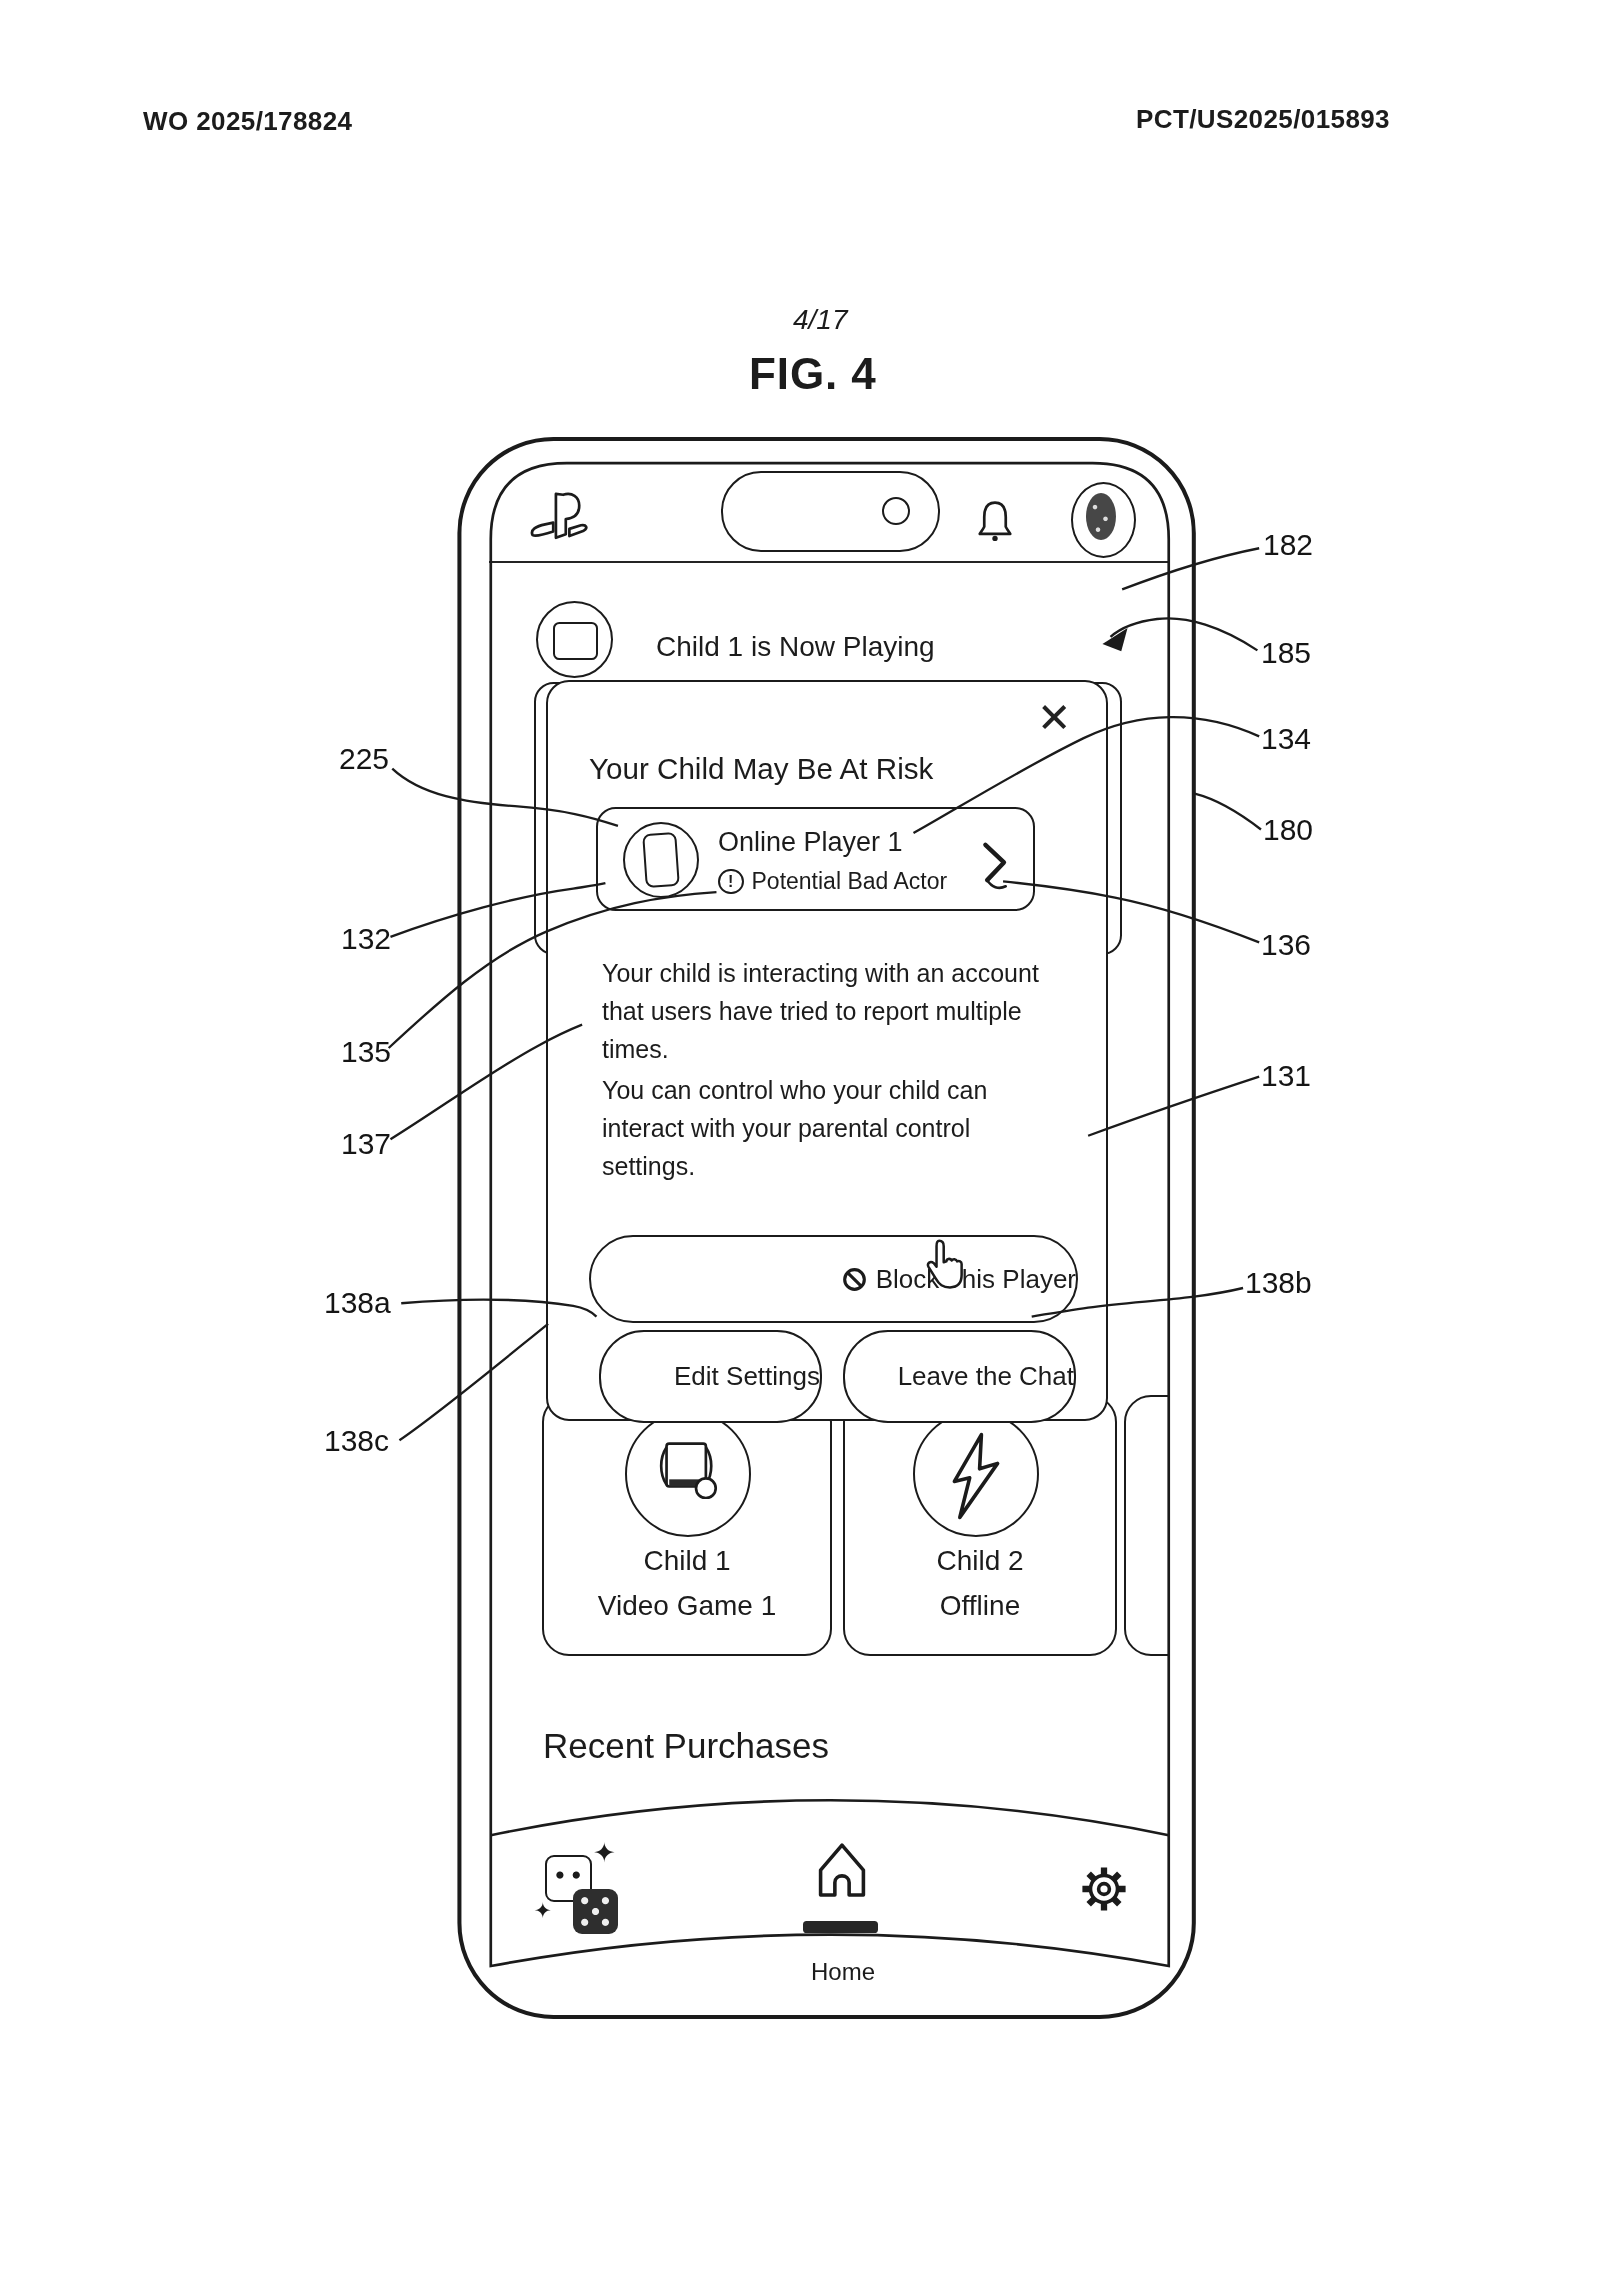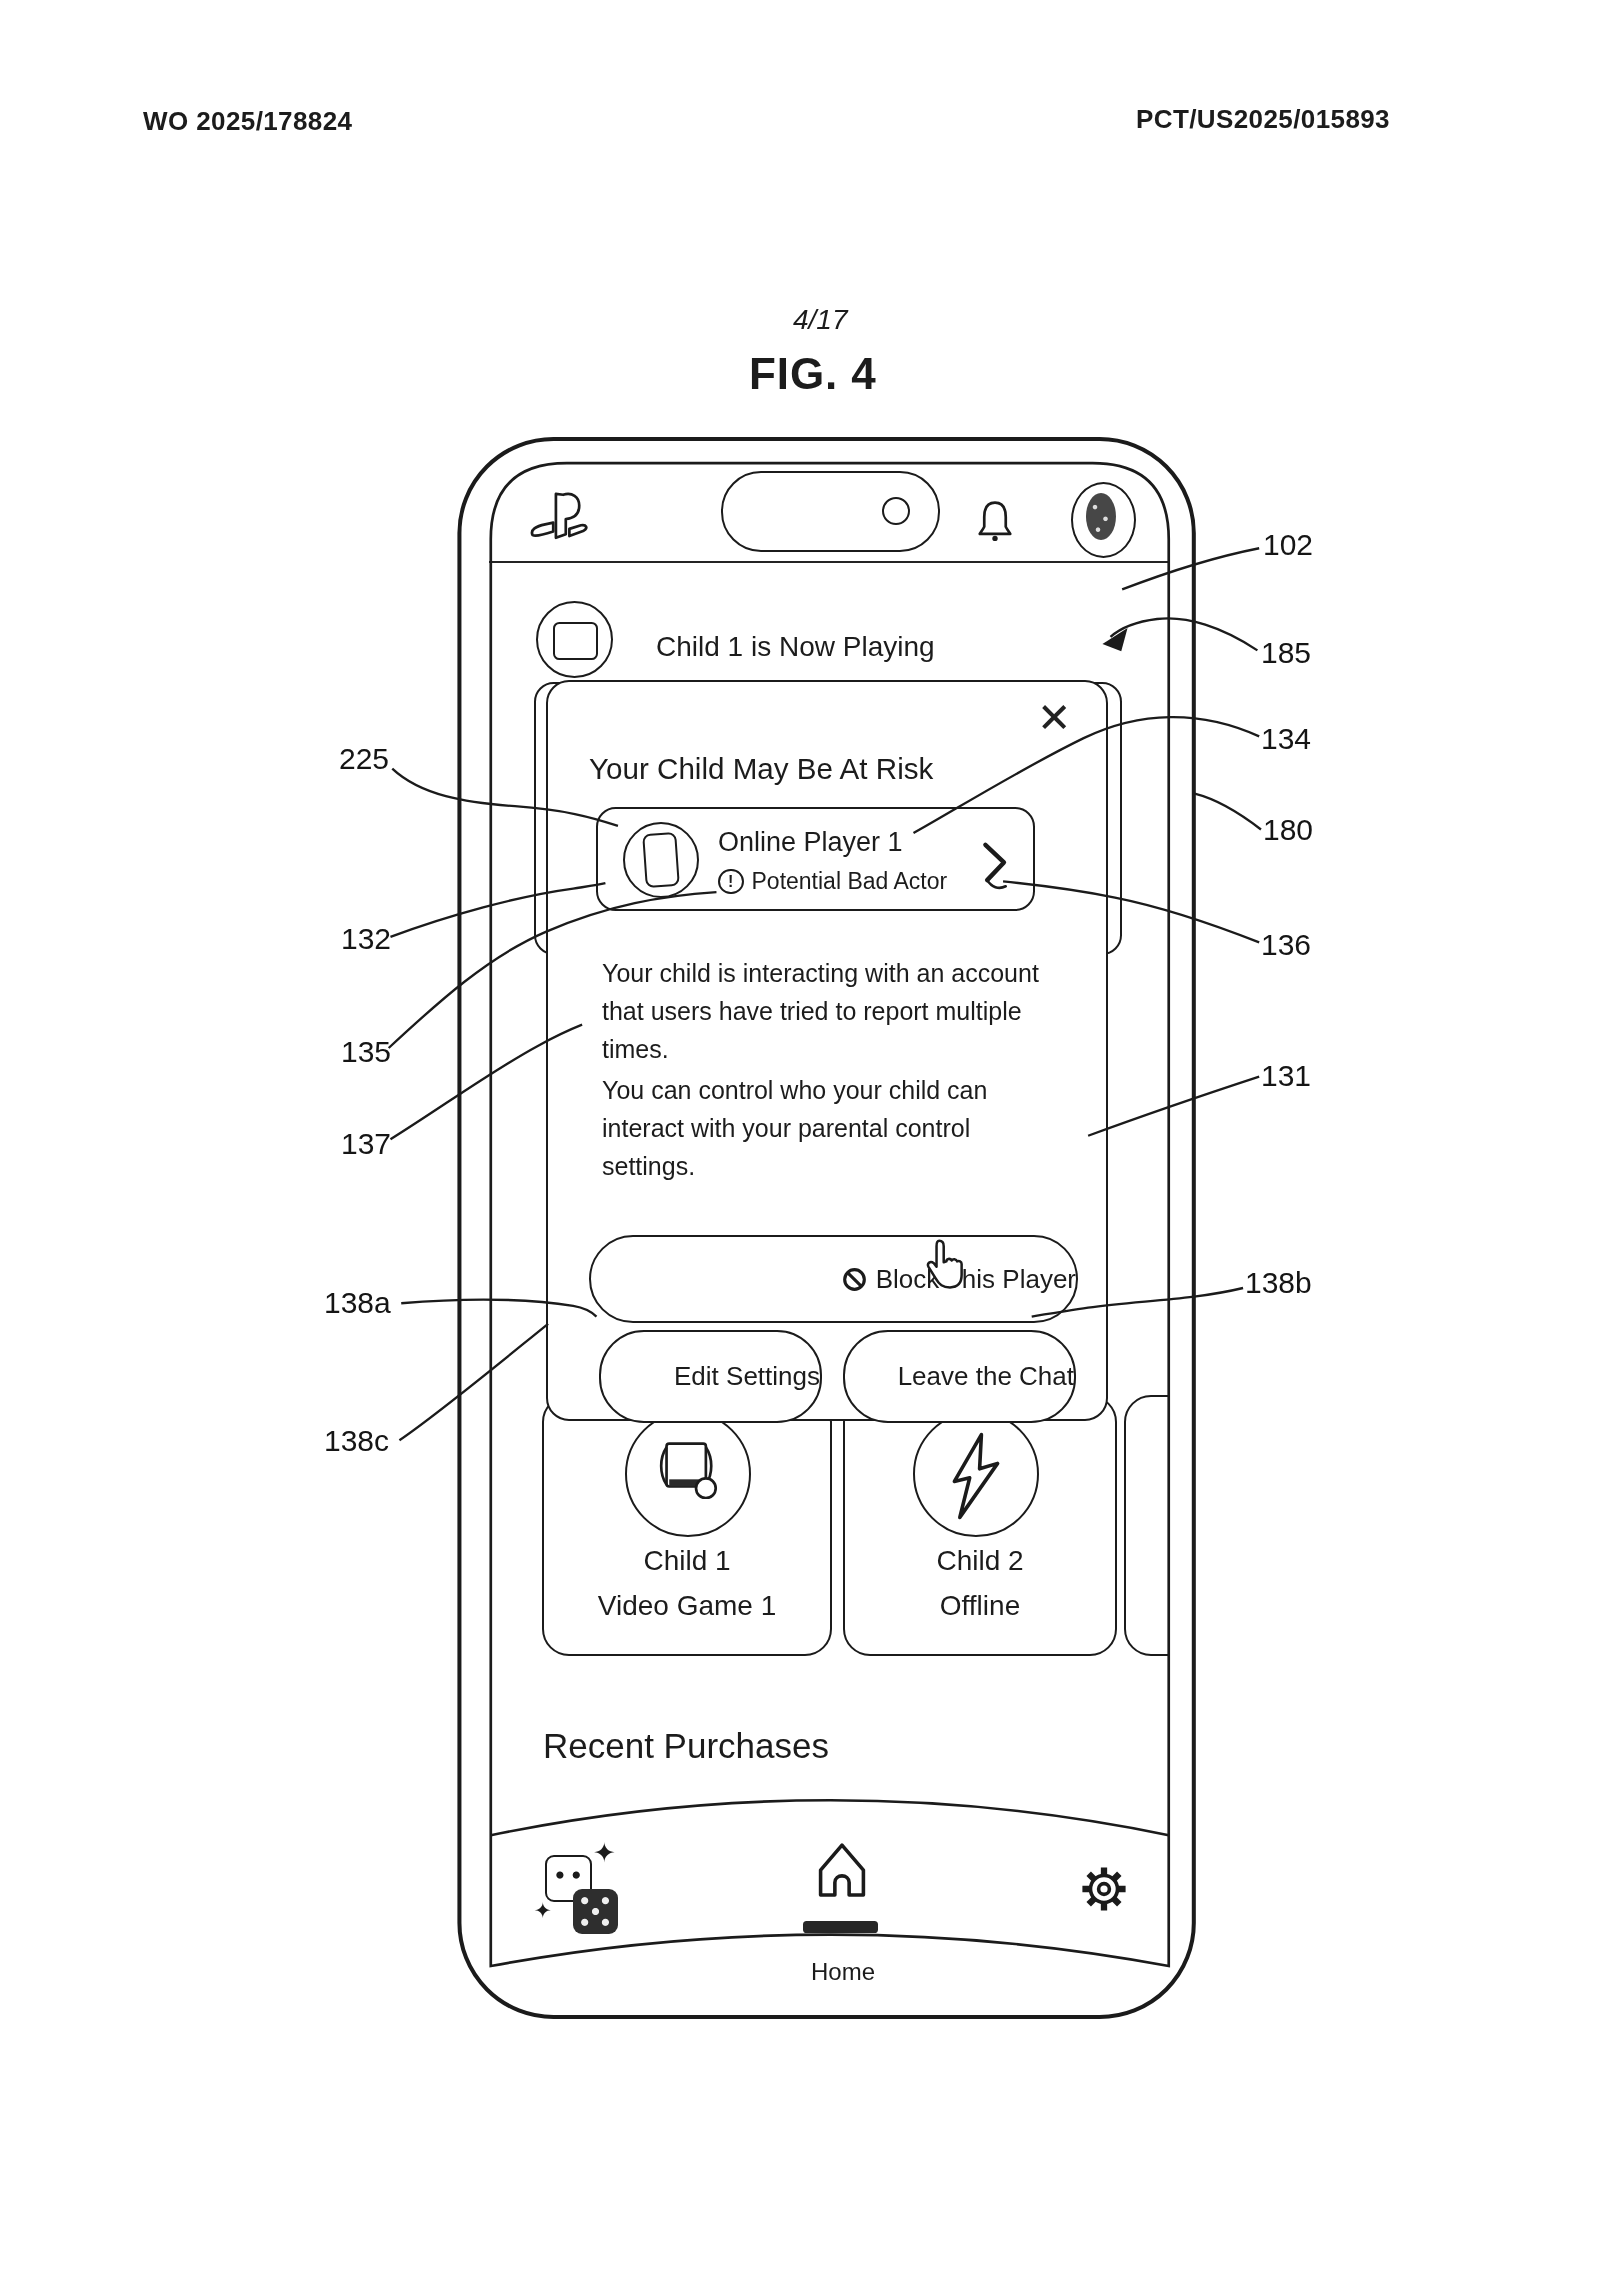--- a/index.html
+++ b/index.html
@@ -261,21 +261,21 @@
       <polygon points="1231,719 1259,701 1252,727" fill="#1b1b1b" stroke="none"></polygon>
     </g>
   </svg>
 
   <div class="ref" id="ref-133">225</div>
   <div class="ref" id="ref-132">132</div>
   <div class="ref" id="ref-135">135</div>
   <div class="ref" id="ref-137">137</div>
   <div class="ref" id="ref-138a">138a</div>
   <div class="ref" id="ref-138c">138c</div>
-  <div class="ref" id="ref-182">102</div>
+  <div class="ref" id="ref-182">182</div>
   <div class="ref" id="ref-185">185</div>
   <div class="ref" id="ref-134">134</div>
   <div class="ref" id="ref-180">180</div>
   <div class="ref" id="ref-136">136</div>
   <div class="ref" id="ref-131">131</div>
   <div class="ref" id="ref-138b">138b</div>
 
 </div>
 
 

